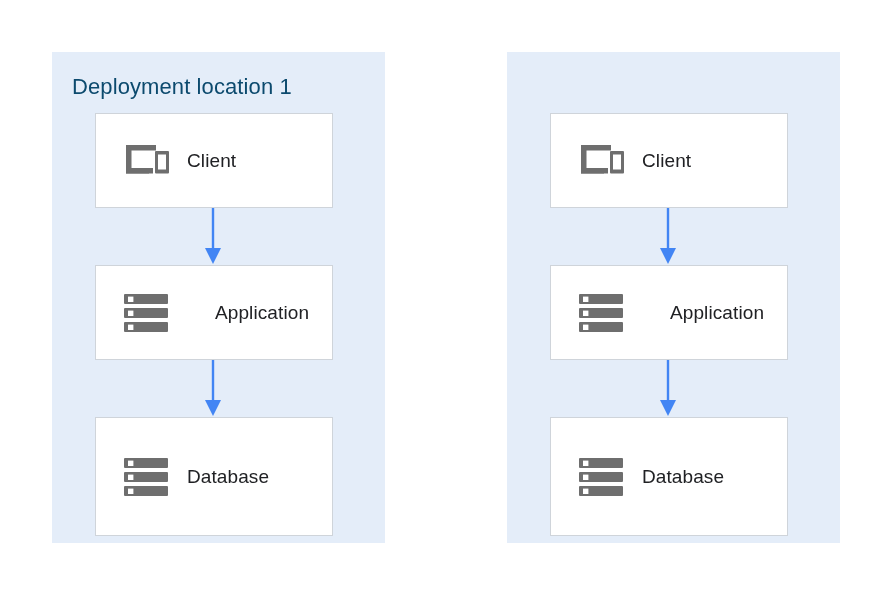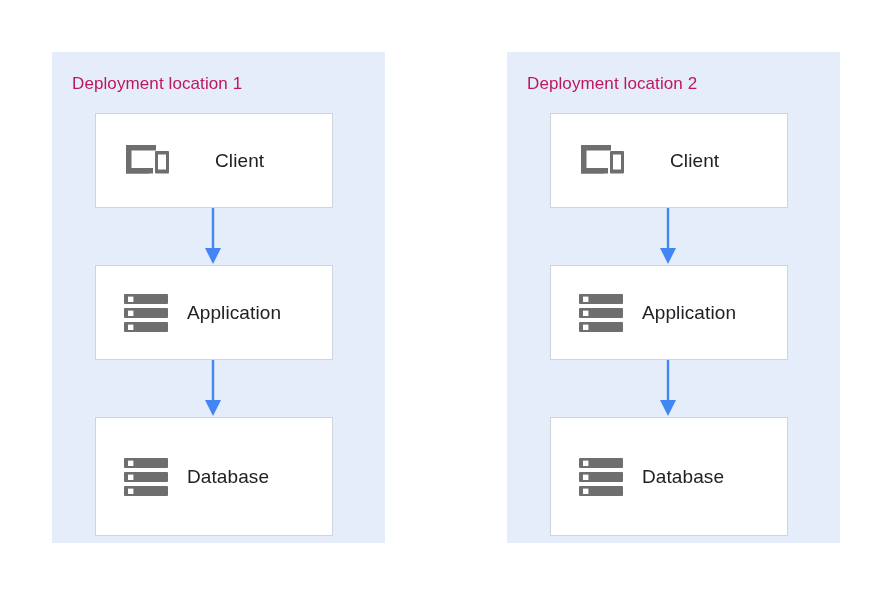--- a/index.html
+++ b/index.html
@@ -28,37 +28,37 @@
     background: #e4edf9;
     box-sizing: border-box;
   }
   .zone-1 { left: 52px;  top: 52px; width: 333px; height: 491px; }
   .zone-2 { left: 507px; top: 52px; width: 333px; height: 491px; }
 
   .zone-title {
     position: absolute;
     left: 20px;
     top: 22px;
-    font-size: 17px;
-    color: #be185d;
+    font-size: 22px;
+    color: #0c4a6e;
     white-space: nowrap;
     letter-spacing: 0.1px;
   }
 
   .node {
     position: absolute;
     background: #ffffff;
     border: 1px solid #cfd4da;
     box-sizing: border-box;
     display: flex;
     align-items: center;
   }
   
-  .node-client { left: 43px;  top: 61px;  width: 238px; height: 95px; gap: 28px; }
-  .node-app    { left: 43px;  top: 213px; width: 238px; height: 95px; }
+  .node-client { left: 43px;  top: 61px;  width: 238px; height: 95px; }
+  .node-app    { left: 43px;  top: 213px; width: 238px; height: 95px; gap: 28px; }
   .node-db     { left: 43px;  top: 365px; width: 238px; height: 119px; }
 
   .node-icon {
     width: 52px;
     height: 48px;
     margin-left: 25px;
     margin-right: 14px;
     flex: 0 0 auto;
     display: flex;
     align-items: center;
@@ -138,21 +138,20 @@
           <rect x="5" y="18.6" width="5.4" height="5.4" fill="#ffffff"></rect>
           <rect x="1" y="30" width="44" height="10" rx="1" fill="#6e6e6e"></rect>
           <rect x="5" y="32.6" width="5.4" height="5.4" fill="#ffffff"></rect>
         </svg>
       </div>
       <div class="node-label">Database</div>
     </div>
   </div>
 
   <div class="zone zone-2">
-    <div class="zone-title">Deployment location 2</div>
 
     <div class="node node-client">
       <div class="node-icon">
         <svg width="50" height="40" viewBox="0 0 50 40" xmlns="http://www.w3.org/2000/svg">
           <path d="M4 4 H34 V9.5 H9.5 V27 H27 V32.5 H4 Z" fill="#6e6e6e"></path>
           <rect x="4" y="27" width="27" height="5.5" fill="#6e6e6e"></rect>
           <rect x="33" y="10" width="14" height="22.5" rx="1" fill="#6e6e6e"></rect>
           <rect x="36" y="13.5" width="8" height="15" fill="#ffffff"></rect>
         </svg>
       </div>

